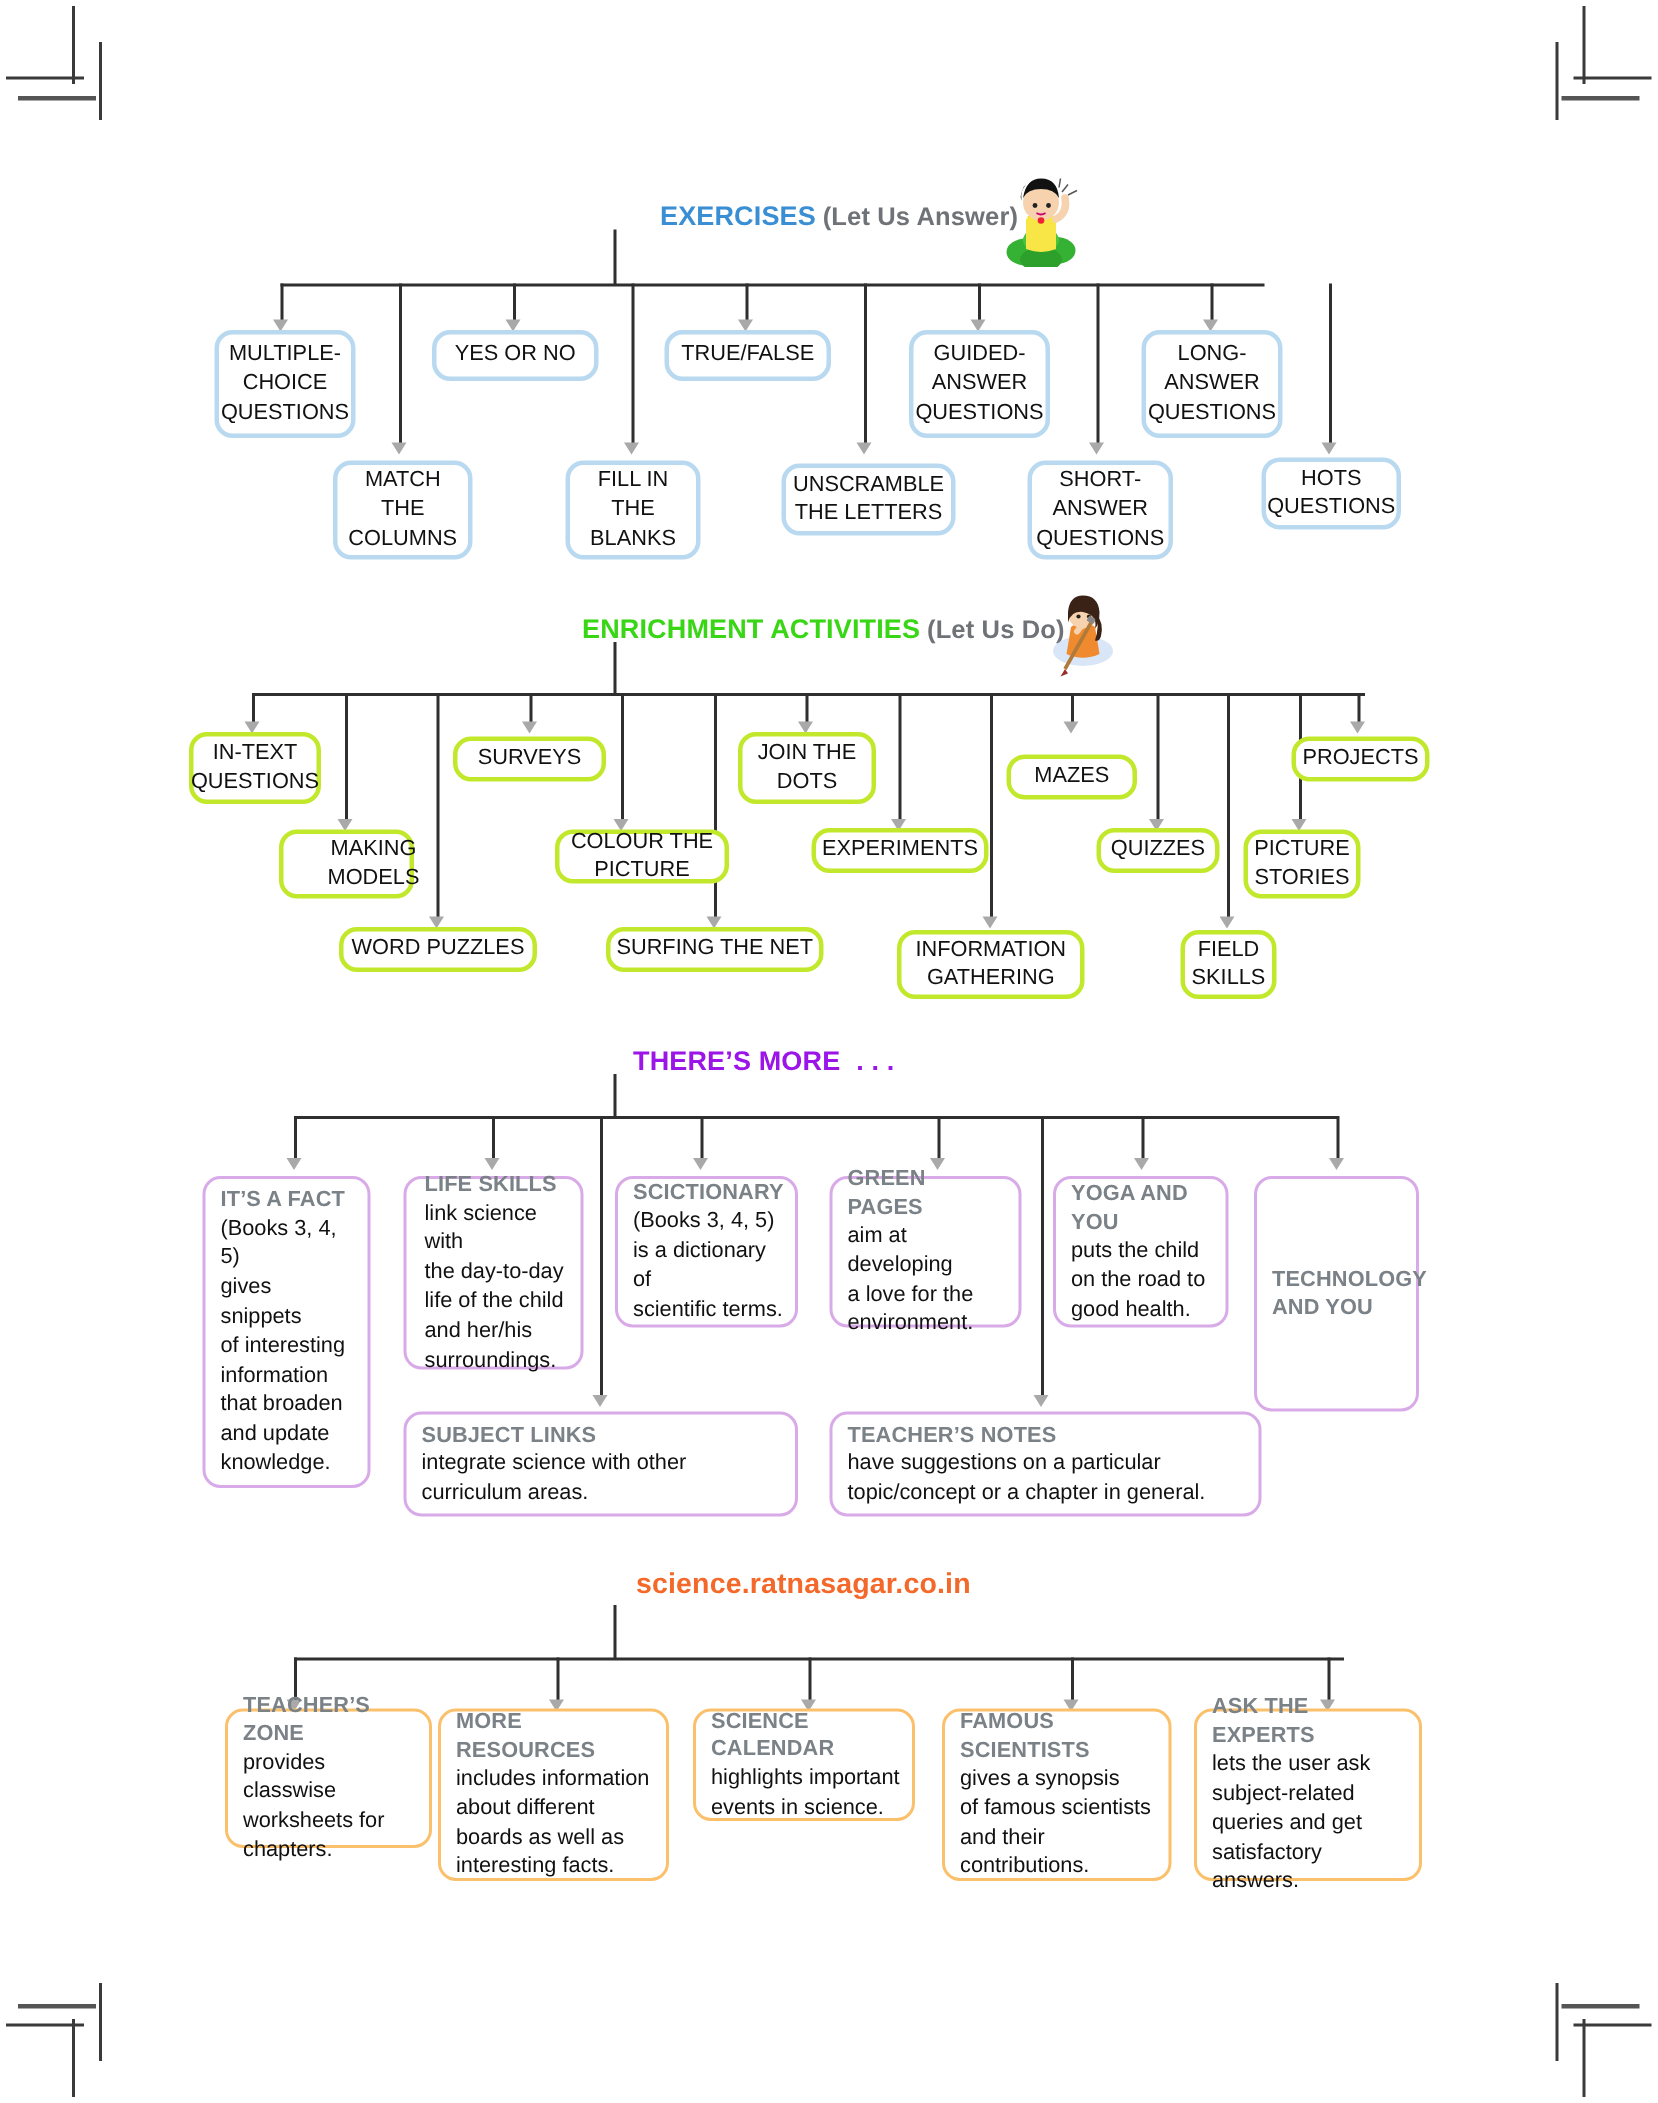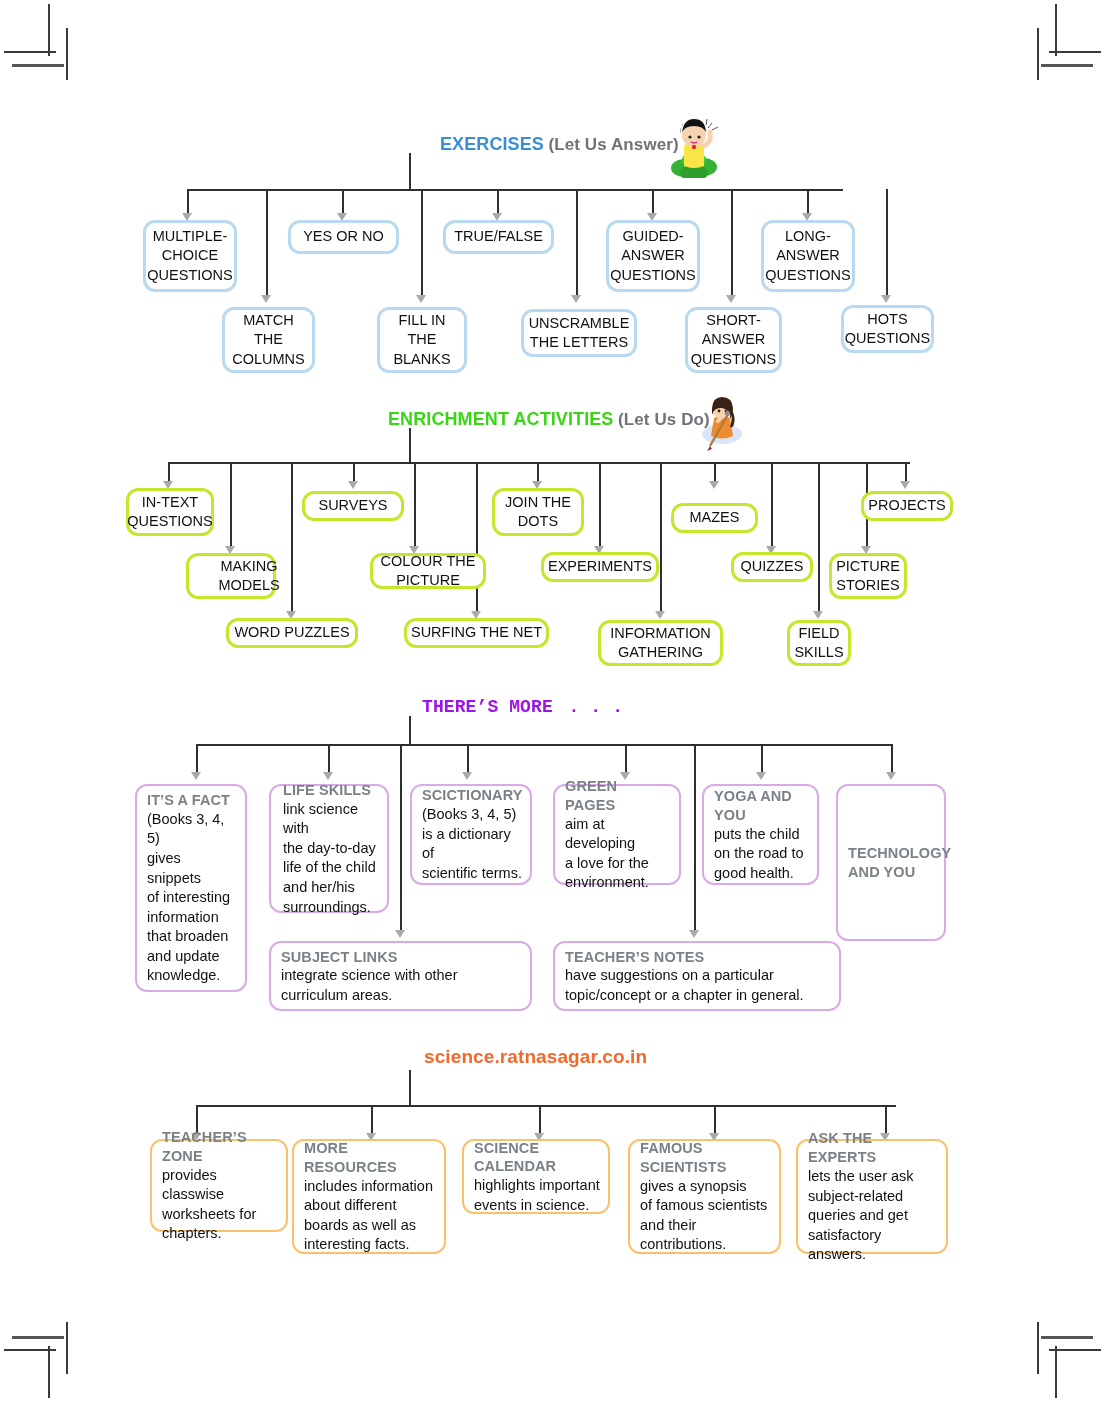--- a/index.html
+++ b/index.html
@@ -307,21 +307,21 @@
   </div>
   <div class="box green-box center" style="left:598px; top:620px; width:125px; height:46px;">
     <span>INFORMATION</span>
     <span>GATHERING</span>
   </div>
   <div class="box green-box center" style="left:787px; top:620px; width:64px; height:46px;">
     <span>FIELD</span>
     <span>SKILLS</span>
   </div>
 
-  <div class="sec-title" style="left:422px; top:697px;font-family:Liberation Mono, monospace;">
+  <div class="sec-title" style="left:422px; top:697px;">
     <span class="t-main t-purple">THERE’S MORE</span>
     <span class="t-main t-purple" style="padding-left:6px;">.  .  .</span>
   </div>
 
   <div class="ln v" style="left:409px; top:716px; height:29px;"></div>
   <div class="ln h" style="left:196px; top:744px; width:696px;"></div>
 
   <div class="ln v" style="left:196px; top:744px; height:32px;"></div>
   <div class="arw" style="left:191px; top:772px;"></div>
   <div class="ln v" style="left:328px; top:744px; height:32px;"></div>

